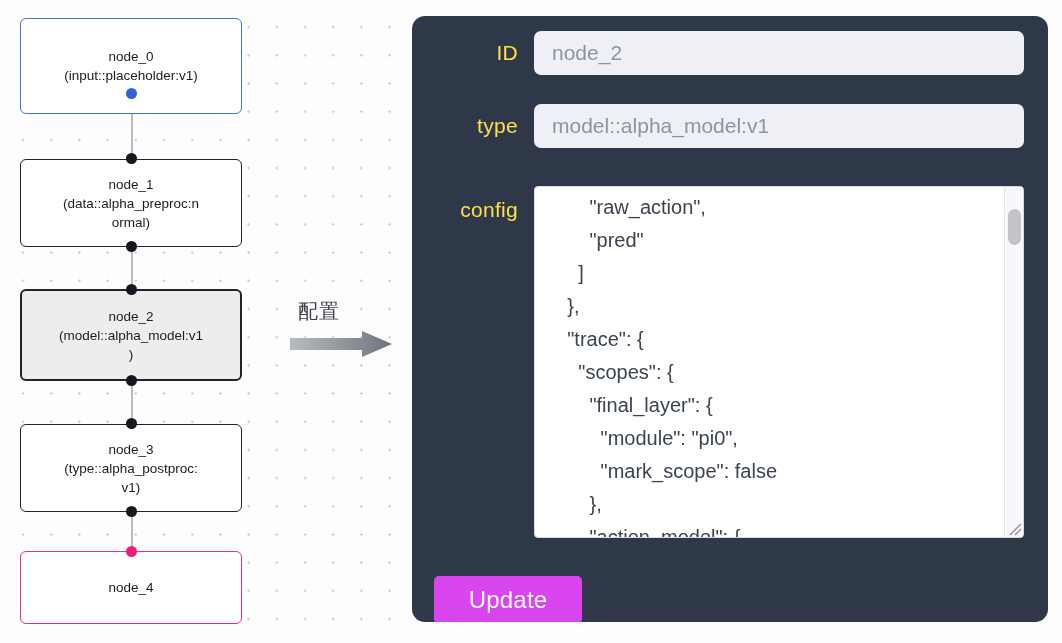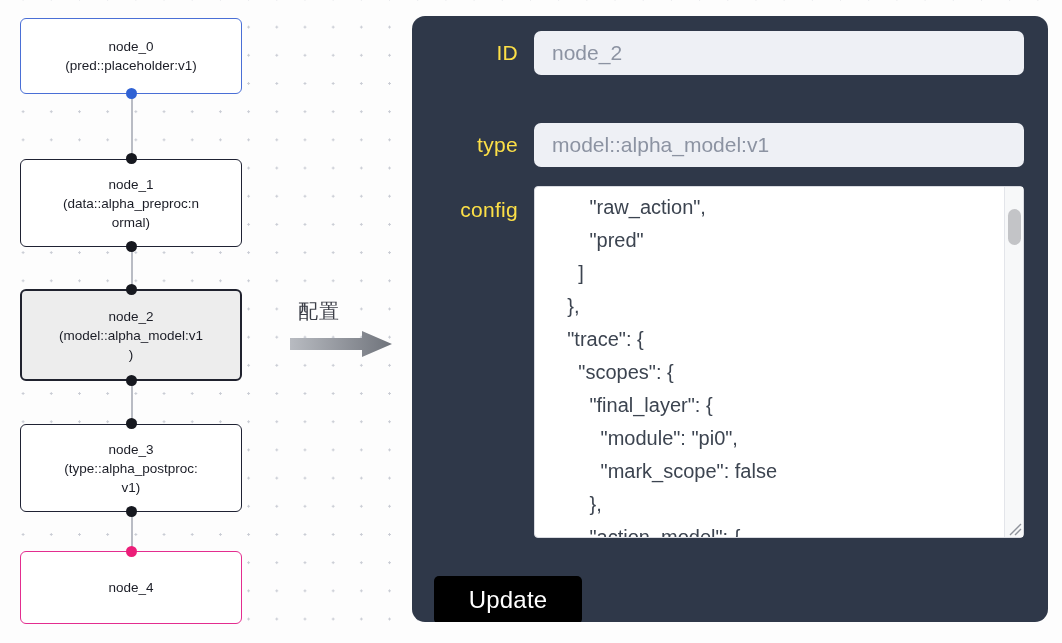--- a/index.html
+++ b/index.html
@@ -48,21 +48,21 @@
   .node .nline { display: block; width: 100%; }
 
   .node.is-input  { border-color: #4a6fd6; }
   .node.is-output { border-color: #e32d8f; text-align: center; }
   .node.is-selected {
     background: #ededed;
     border-color: #20222e;
     border-width: 2px;
   }
 
-  #node-0 { top: 18px;  height: 76px; }
+  #node-0 { top: 18px;  height: 96px; }
   #node-1 { top: 159px; height: 88px; }
   #node-2 { top: 289px; height: 92px; }
   #node-3 { top: 424px; height: 88px; }
   #node-4 { top: 551px; height: 73px; }
 
   
   .edge {
     position: absolute;
     left: 130.5px;
     width: 2px;
@@ -147,21 +147,21 @@
     border: none;
     border-radius: 7px;
     color: #8c93a2;
     font-size: 21px;
     font-family: "Liberation Sans", sans-serif;
     padding: 0 18px;
     outline: none;
   }
 
   #row-id   { top: 15px; }
-  #row-type { top: 107px; align-items: center; }
+  #row-type { top: 88px; align-items: center; }
 
   #row-config {
     position: absolute;
     left: 0; top: 170px;
     display: flex;
     align-items: flex-start;
   }
   #row-config .field-label { padding-top: 12px; }
 
   #config-textarea-wrap {
@@ -204,21 +204,21 @@
   #config-resize-grip {
     position: absolute;
     right: 2px; bottom: 2px;
     width: 16px; height: 16px;
   }
 
   #update-button {
     position: absolute;
     left: 22px; top: 560px;
     width: 148px; height: 48px;
-    background: #000000;
+    background: #d946ef;
     border: none;
     border-radius: 5px;
     color: #ffffff;
     font-size: 24px;
     font-family: "Liberation Sans", sans-serif;
     text-align: center;
     cursor: pointer;
     letter-spacing: 0.2px;
   }
 </style>
@@ -229,21 +229,21 @@
 
   <div id="graph-canvas">
 
     <div class="edge" id="edge-0-1"></div>
     <div class="edge" id="edge-1-2"></div>
     <div class="edge" id="edge-2-3"></div>
     <div class="edge" id="edge-3-4"></div>
 
     <div class="node is-input" id="node-0">
       <span class="nline">node_0</span>
-      <span class="nline">(pred::placeholder:v1)</span>
+      <span class="nline">(input::placeholder:v1)</span>
     </div>
 
     <div class="node" id="node-1">
       <span class="nline">node_1</span>
       <span class="nline">(data::alpha_preproc:n</span>
       <span class="nline">ormal)</span>
     </div>
 
     <div class="node is-selected" id="node-2">
       <span class="nline">node_2</span>

